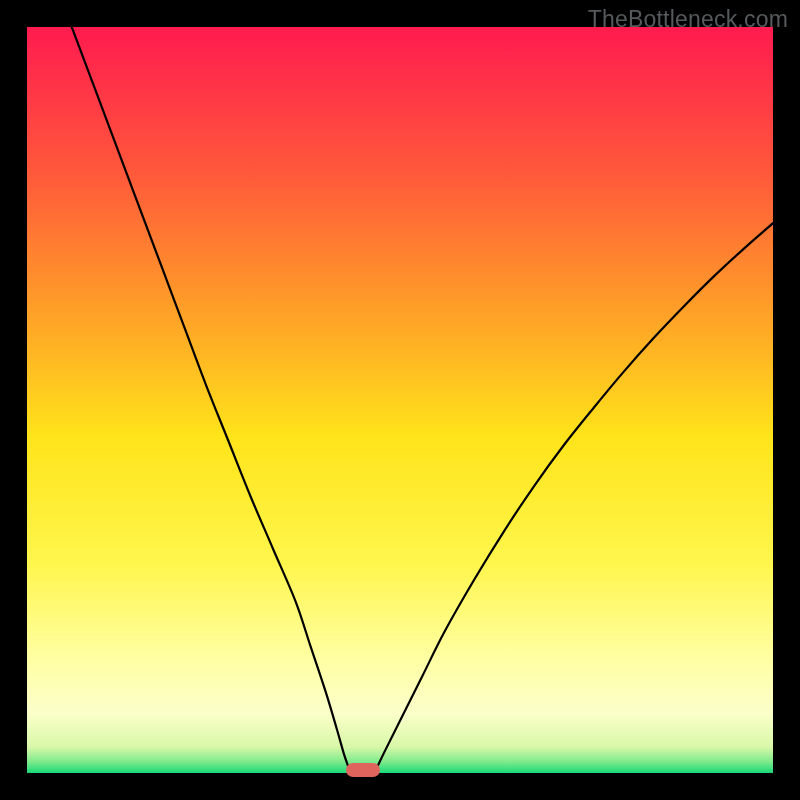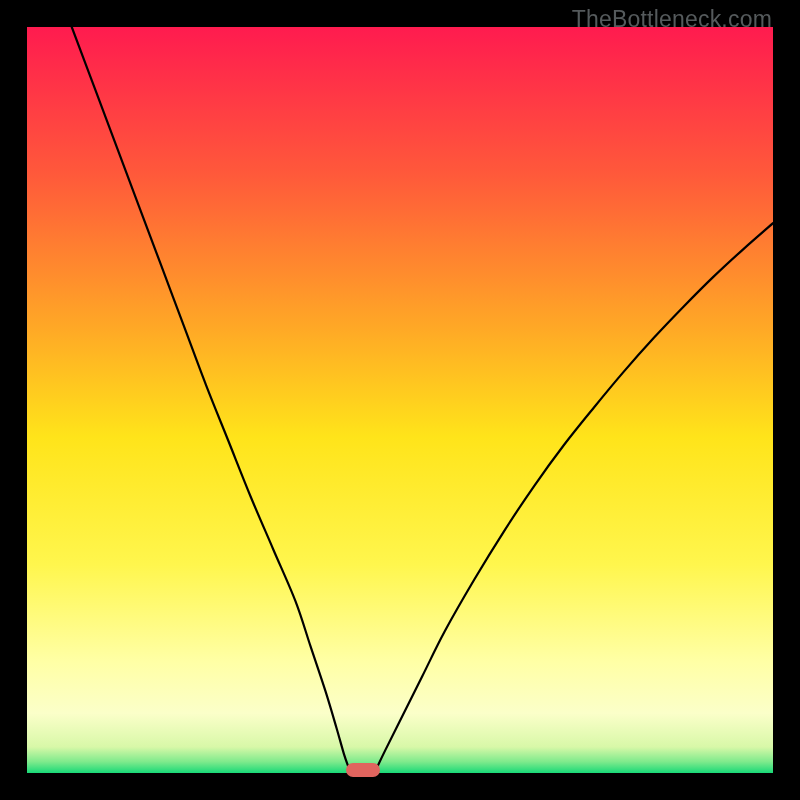--- a/index.html
+++ b/index.html
@@ -36,21 +36,21 @@
   svg.curves {
     position: absolute;
     left: 0;
     top: 0;
     width: 100%;
     height: 100%;
   }
   .watermark {
     position: absolute;
     top: 6px;
-    right: 28px;
+    right: 12px;
     color: #555a5c;
     font-size: 23px;
     font-weight: 400;
     letter-spacing: 0.2px;
   }
   .marker {
     position: absolute;
     width: 34px;
     height: 14px;
     border-radius: 7px;

